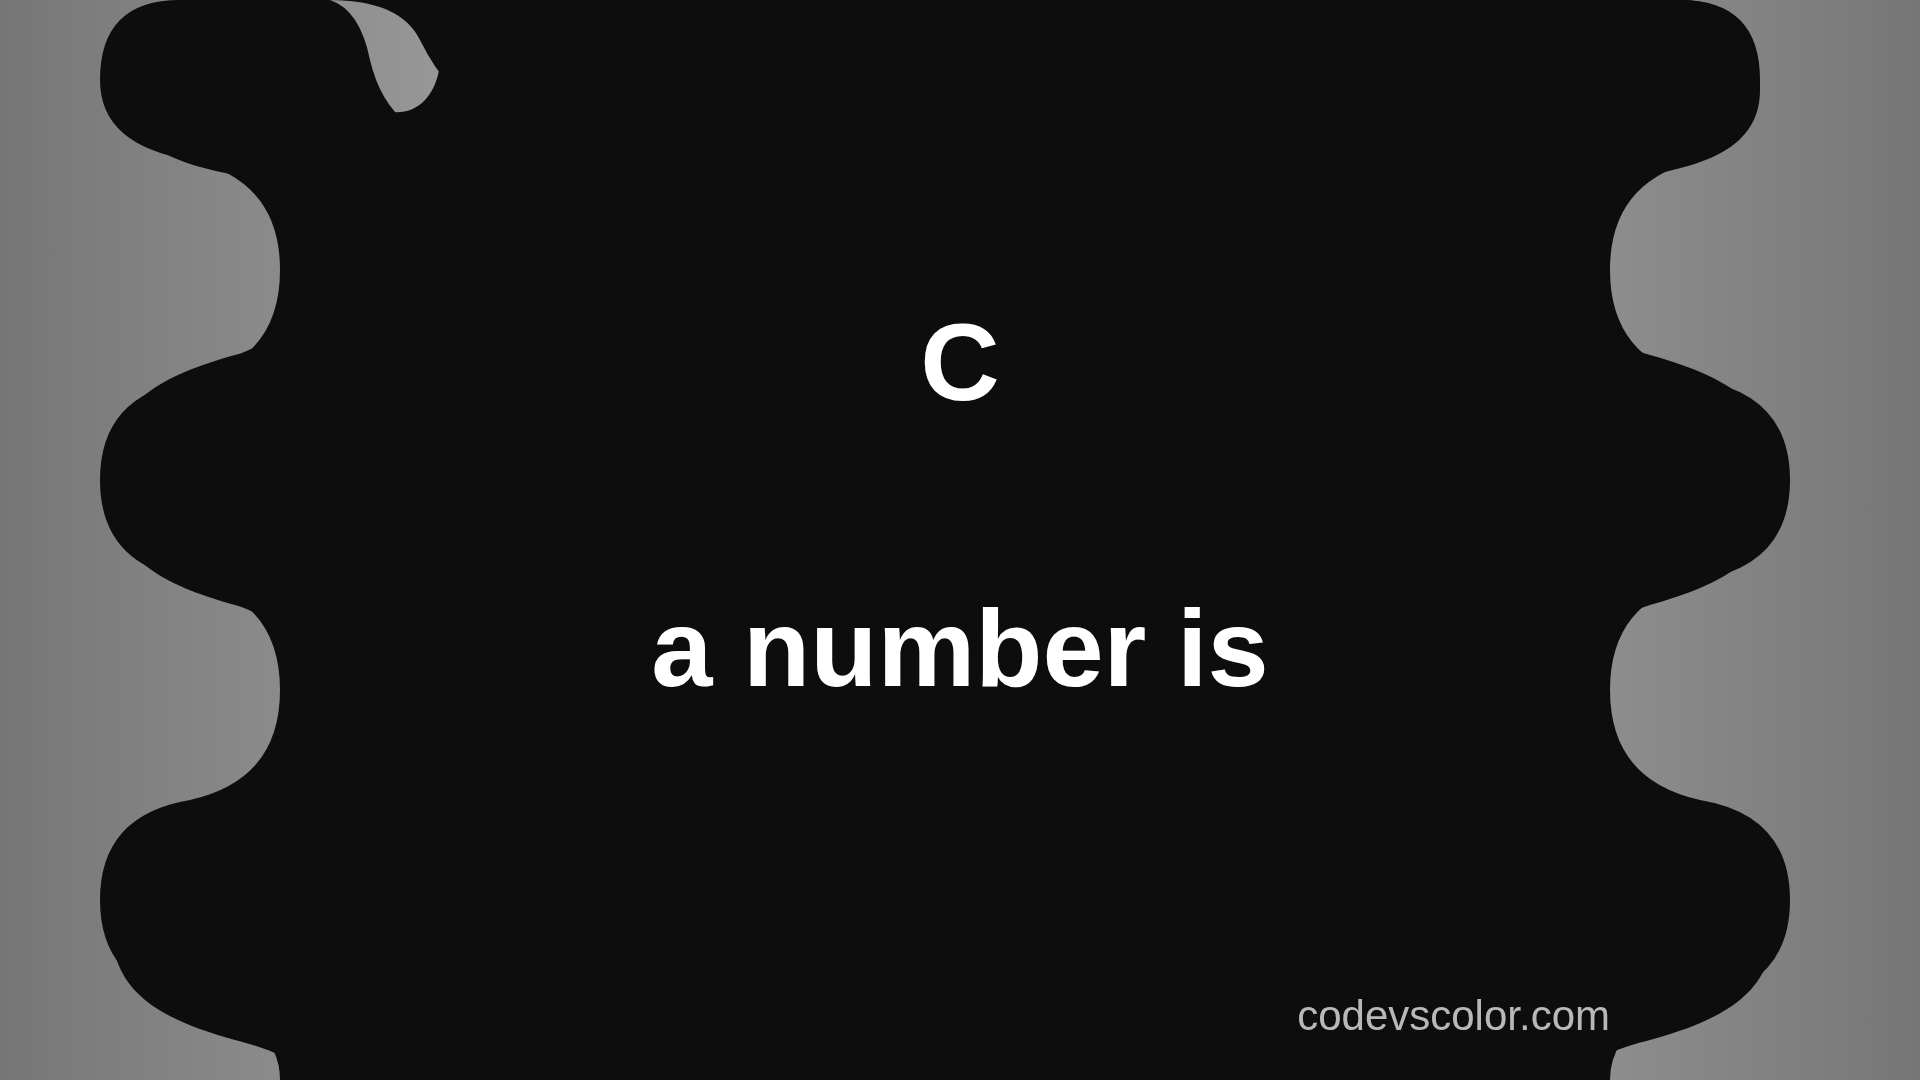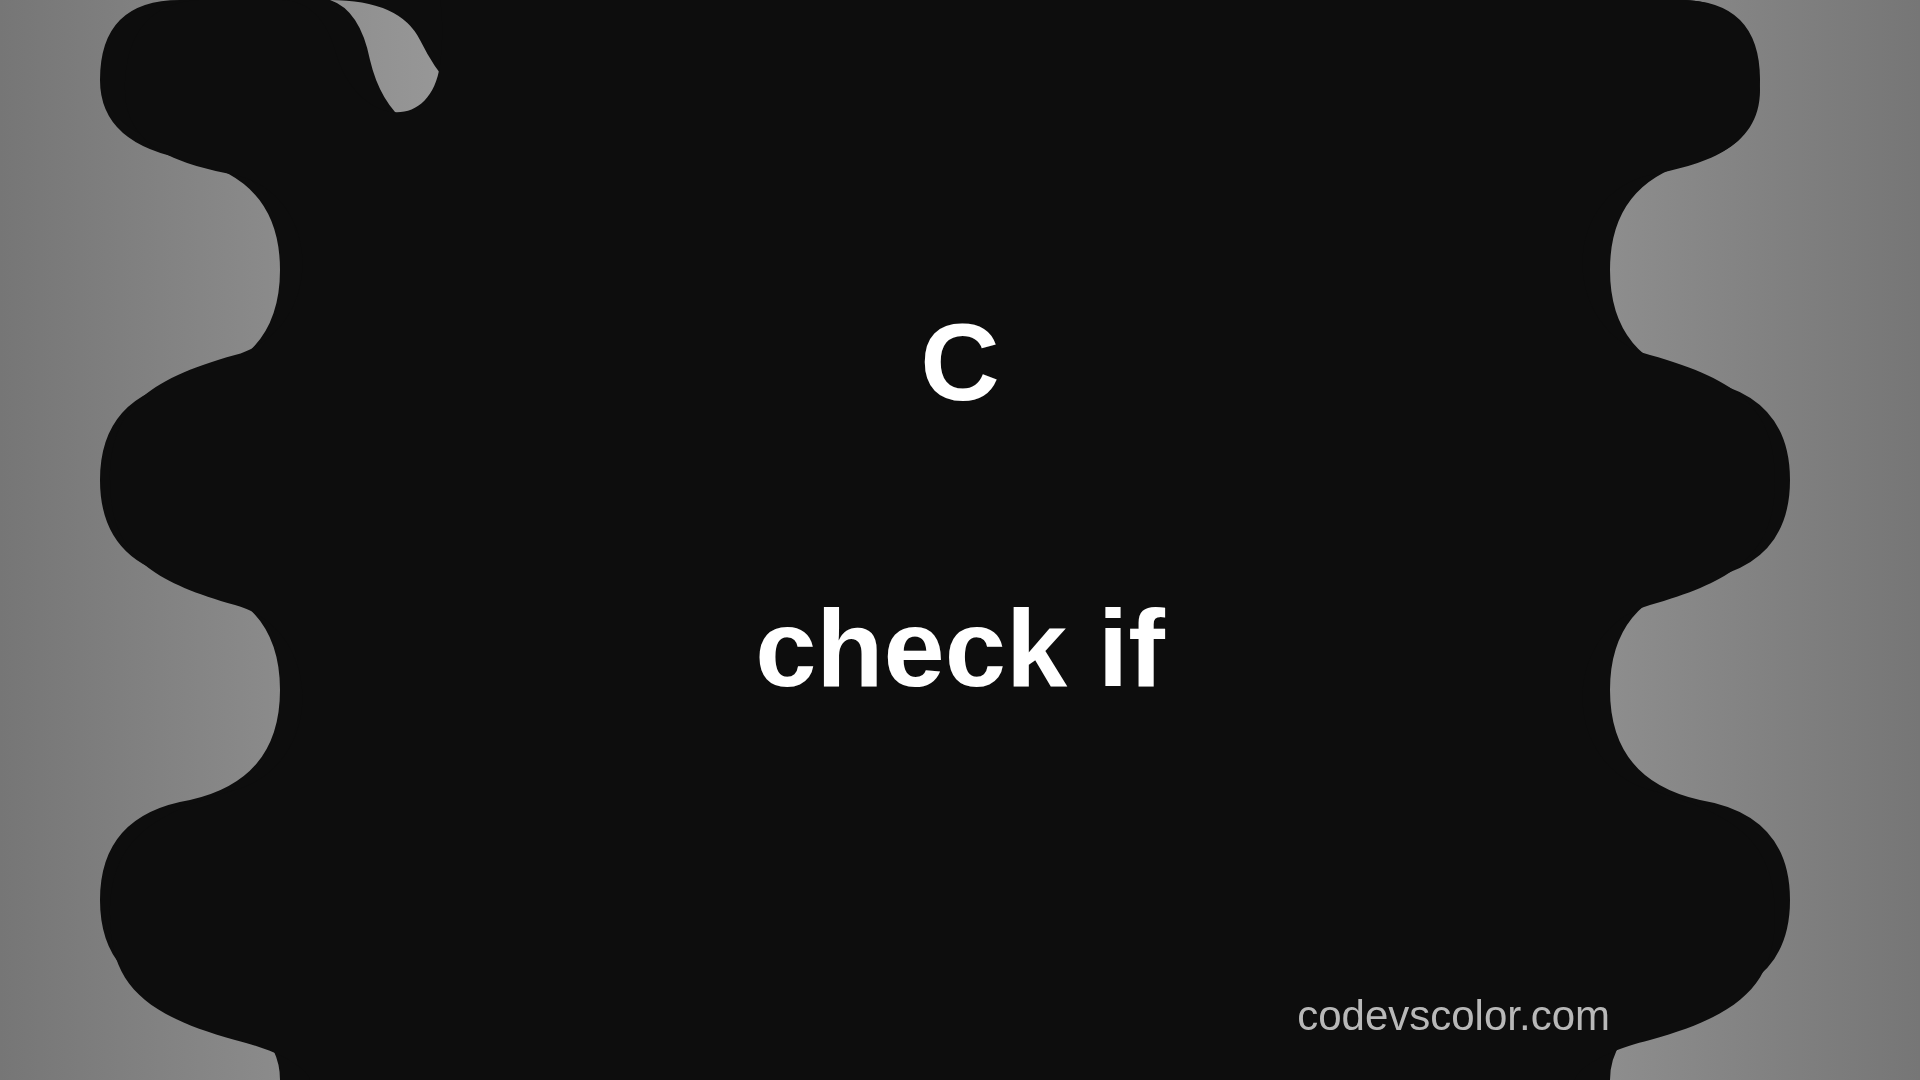--- a/index.html
+++ b/index.html
@@ -113,16 +113,16 @@
       C 305 0 325 15 335 50
       C 355 125 430 135 440 65
       C 445 25 440 0 440 0
       Z
     "></path>
   </svg>
 </div>
 
 <div class="title-text">
   <div>C</div>
-  <div>check if</div>
+  <div>a number is</div>
 </div>
 
 <div class="watermark">codevscolor.com</div>
 
 </body></html>

